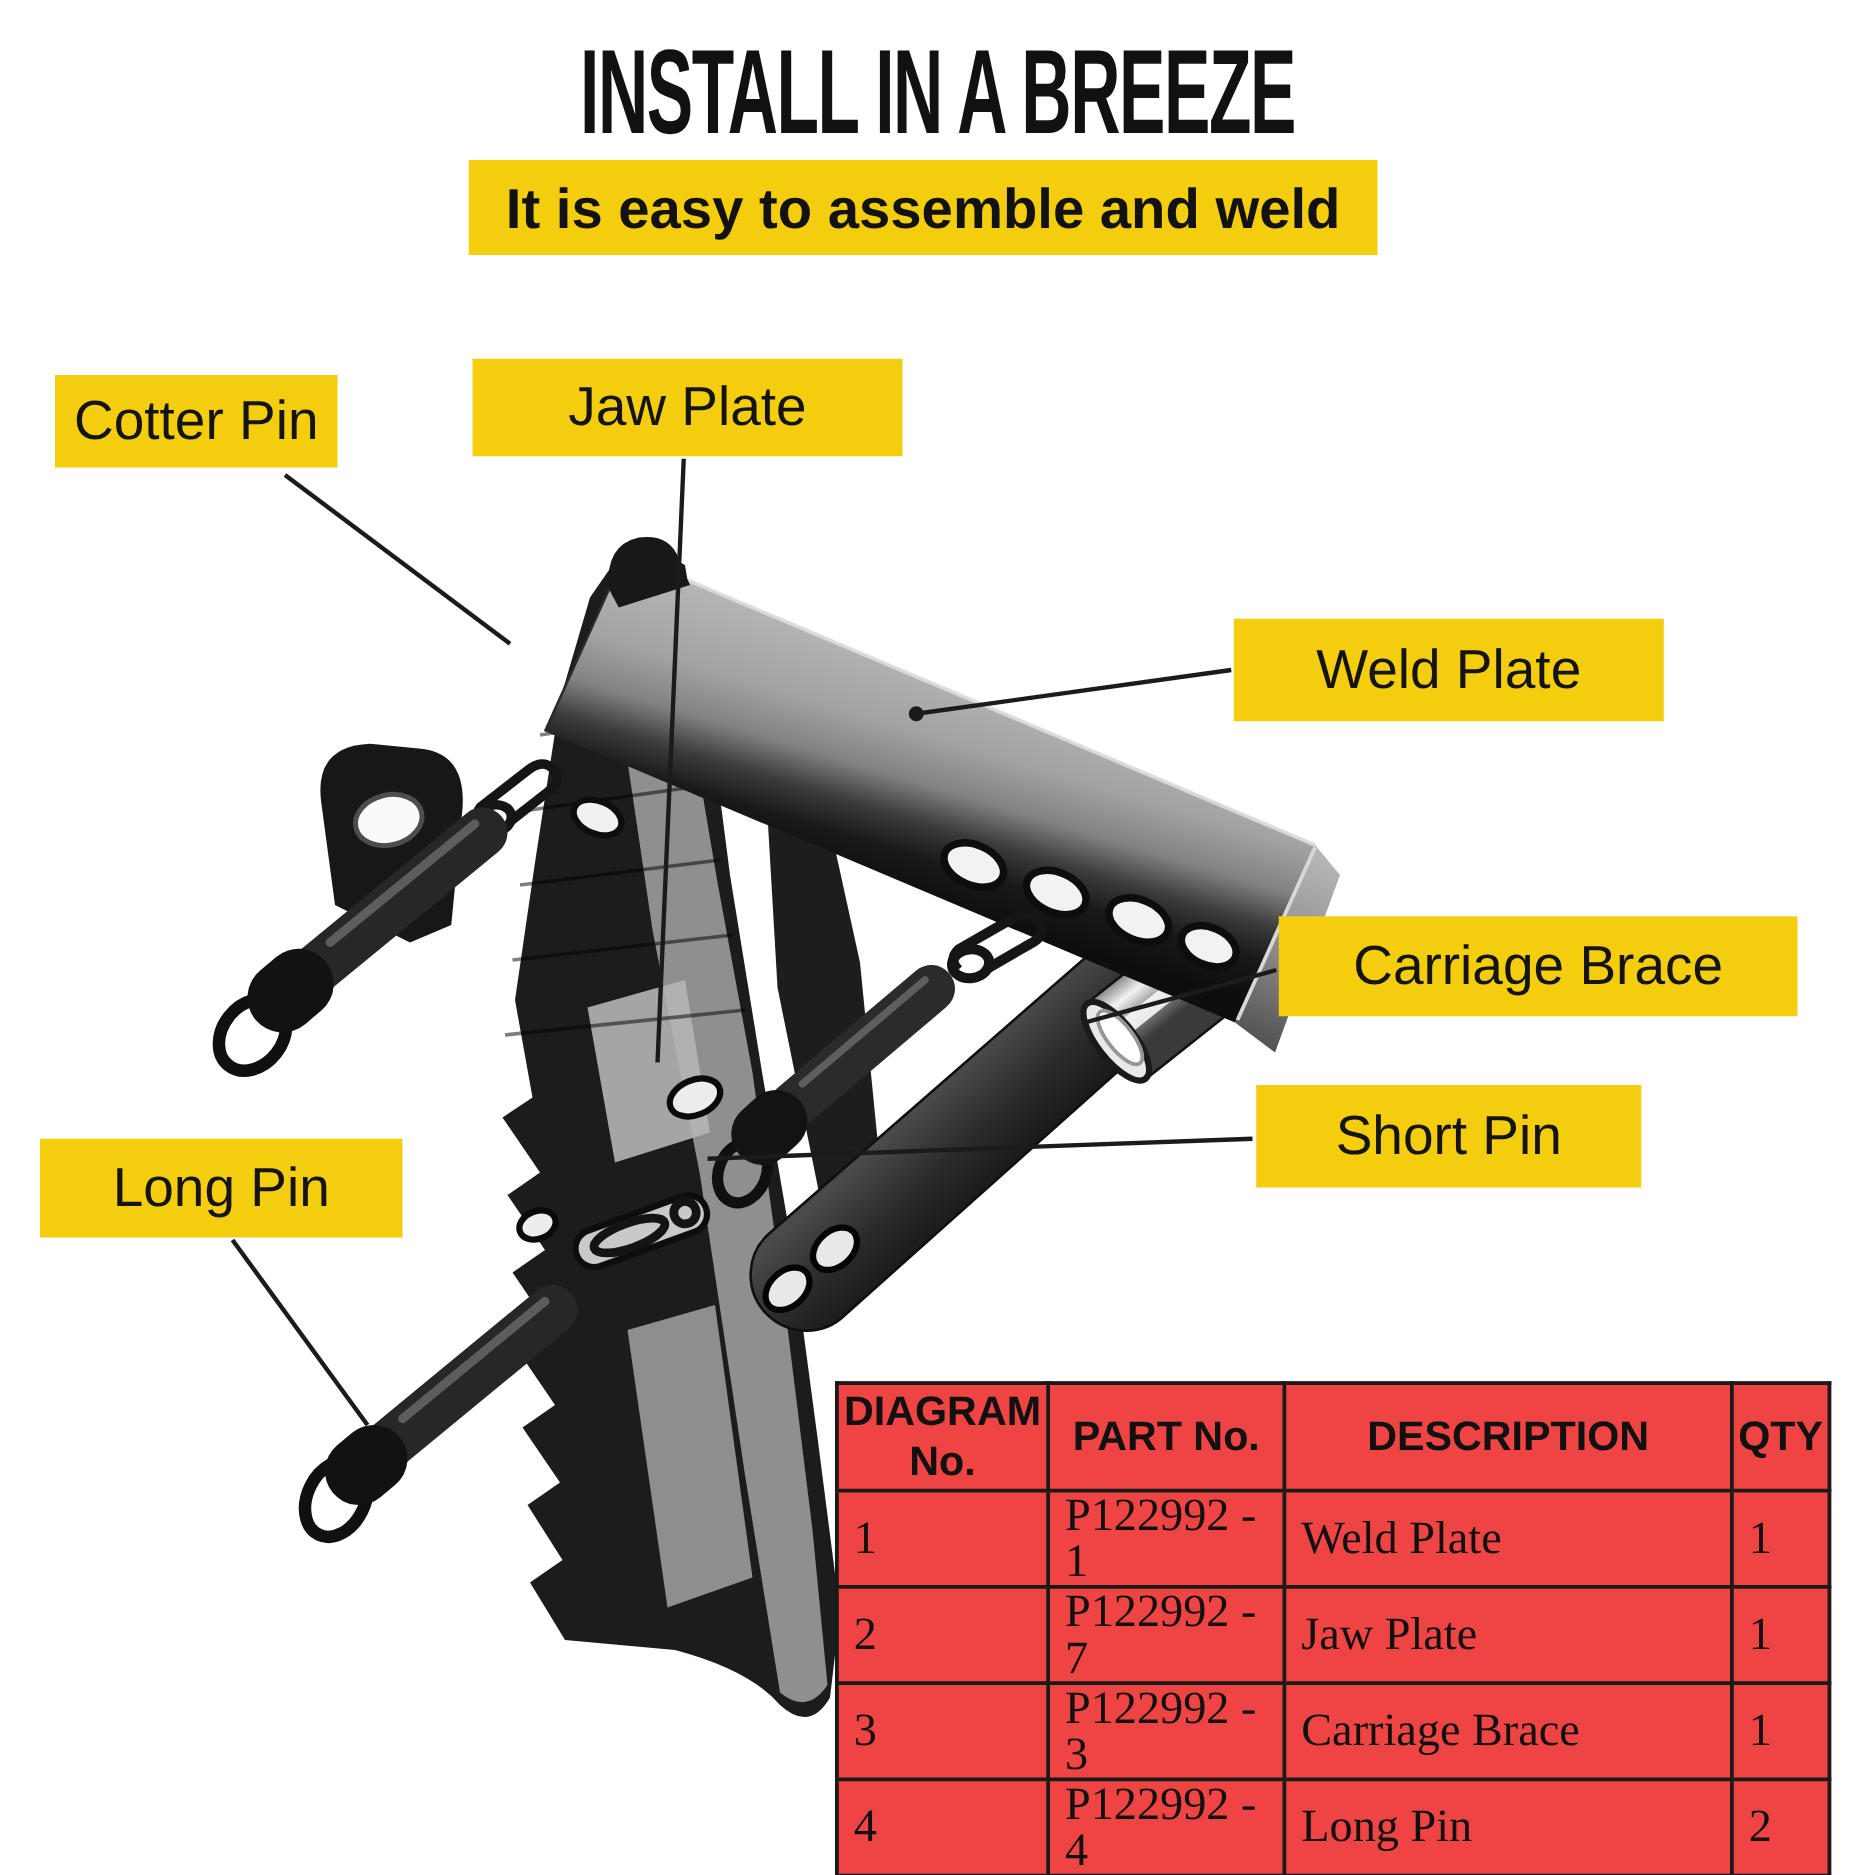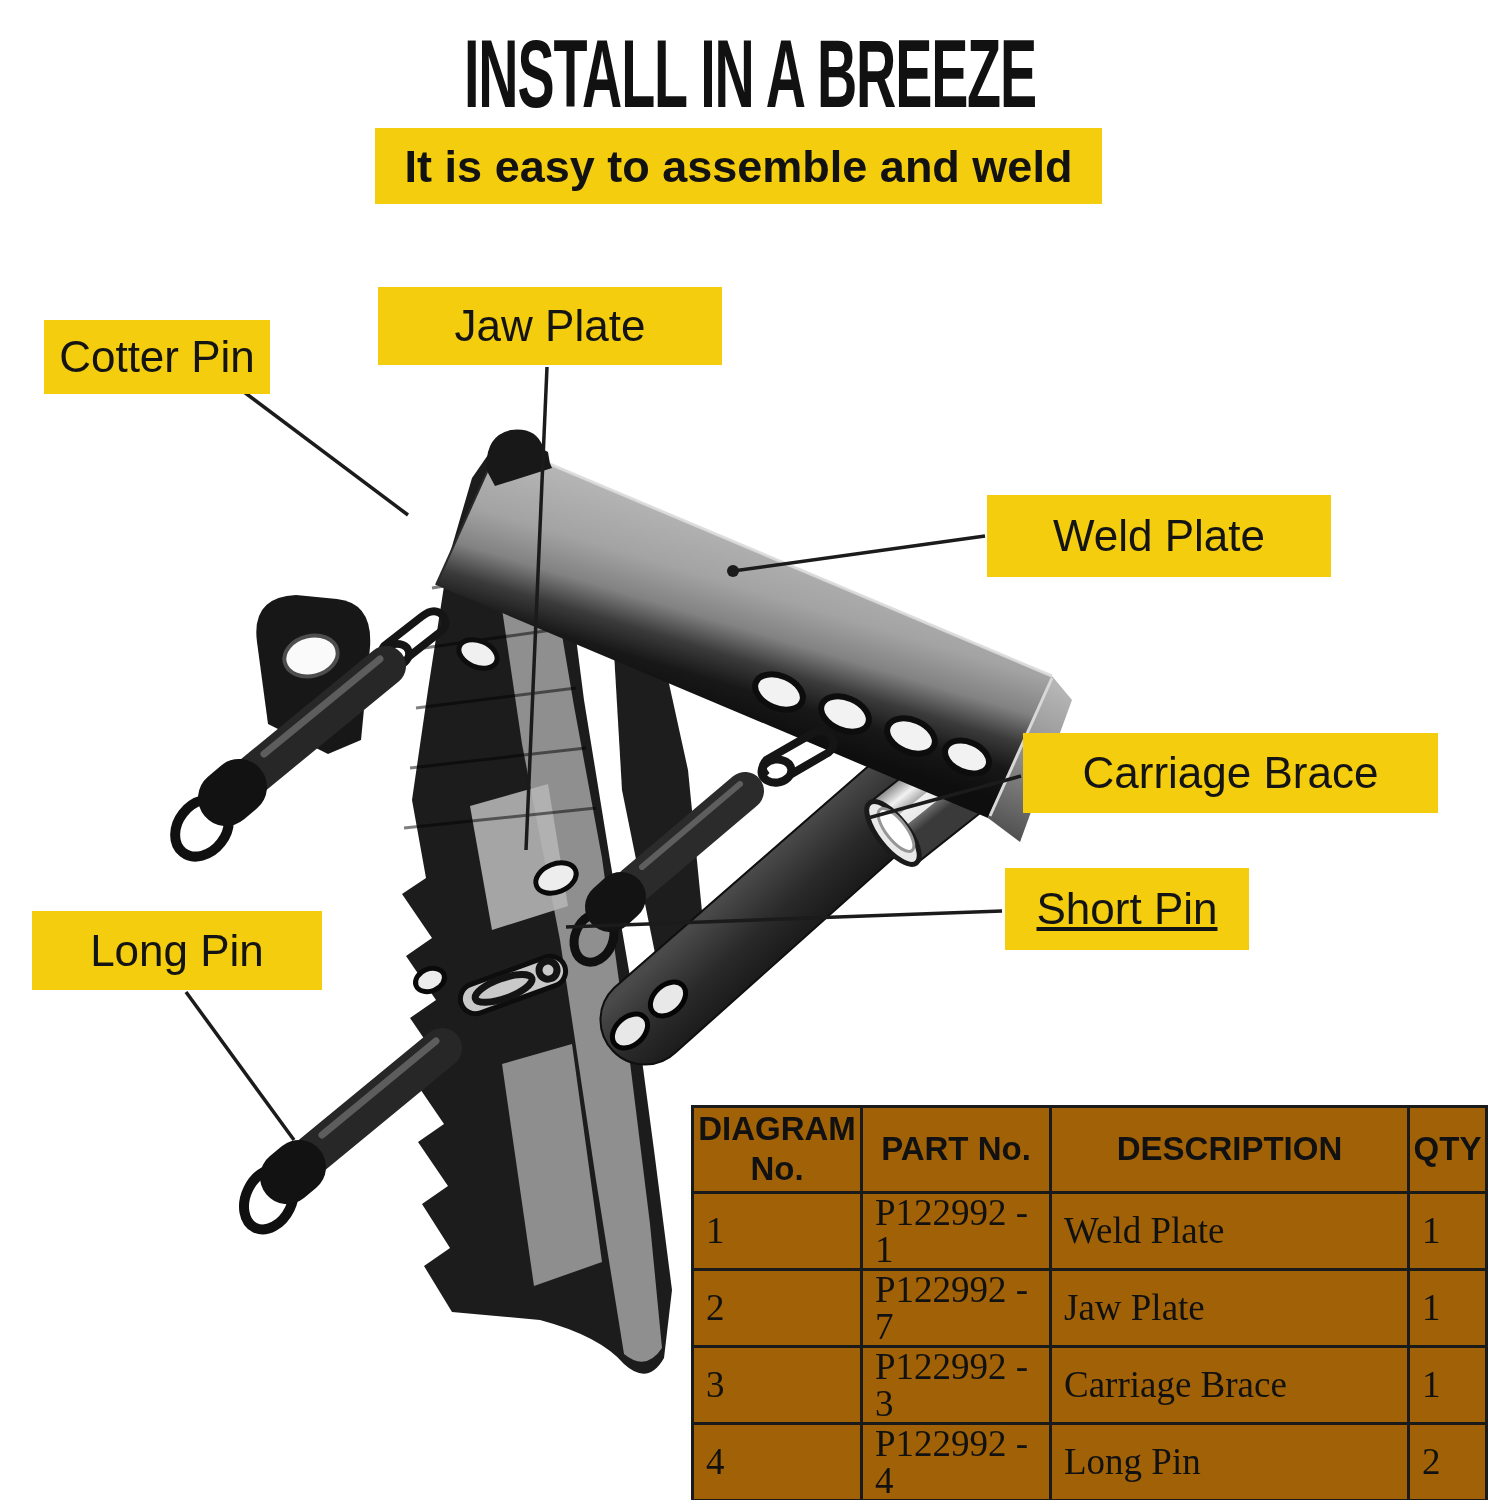--- a/index.html
+++ b/index.html
@@ -16,29 +16,29 @@
   .subtitle{
     position:absolute;left:375px;top:128px;width:727px;height:76px;
     background:var(--accent,#F3CD0E);display:flex;align-items:center;justify-content:center;
     font:700 45px/1 "Liberation Sans",sans-serif;color:#121212;white-space:nowrap;
   }
   .plabel{
     position:absolute;background:var(--accent,#F3CD0E);color:#141414;
     font:400 44px/1 "Liberation Sans",sans-serif;
     display:flex;align-items:center;justify-content:center;white-space:nowrap;
   }
-  #lbl-cotter  {left:44px;  top:320px; width:226px;height:74px;}
+  #lbl-cotter  {left:44px;  top:300px; width:226px;height:74px;}
   #lbl-jaw     {left:378px; top:287px; width:344px;height:78px;}
   #lbl-weld    {left:987px; top:495px; width:344px;height:82px;}
   #lbl-carriage{left:1023px;top:733px; width:415px;height:80px;}
-  #lbl-short   {left:1005px;top:868px; width:244px;height:82px;text-decoration:underline;}
+  #lbl-short   {left:1005px;top:868px; width:308px;height:82px;}
   #lbl-long    {left:32px;  top:911px; width:290px;height:79px;}
   .parts-table{
     position:absolute;left:668px;top:1105px;width:794px;
-    border-collapse:collapse;table-layout:fixed;background:#a16207;margin-left:23px;
+    border-collapse:collapse;table-layout:fixed;background:#ef4444;
   }
   .parts-table th,.parts-table td{border:3px solid #1a1a1a;}
   .parts-table th{
     font:700 33px/1.22 "Liberation Sans",sans-serif;height:80px;
     text-align:center;vertical-align:middle;white-space:pre-line;color:#111;
   }
   .parts-table td{
     font:400 37px/1 "Liberation Serif",serif;height:47px;
     text-align:left;vertical-align:middle;padding:0 0 0 12px;color:#111;
   }

